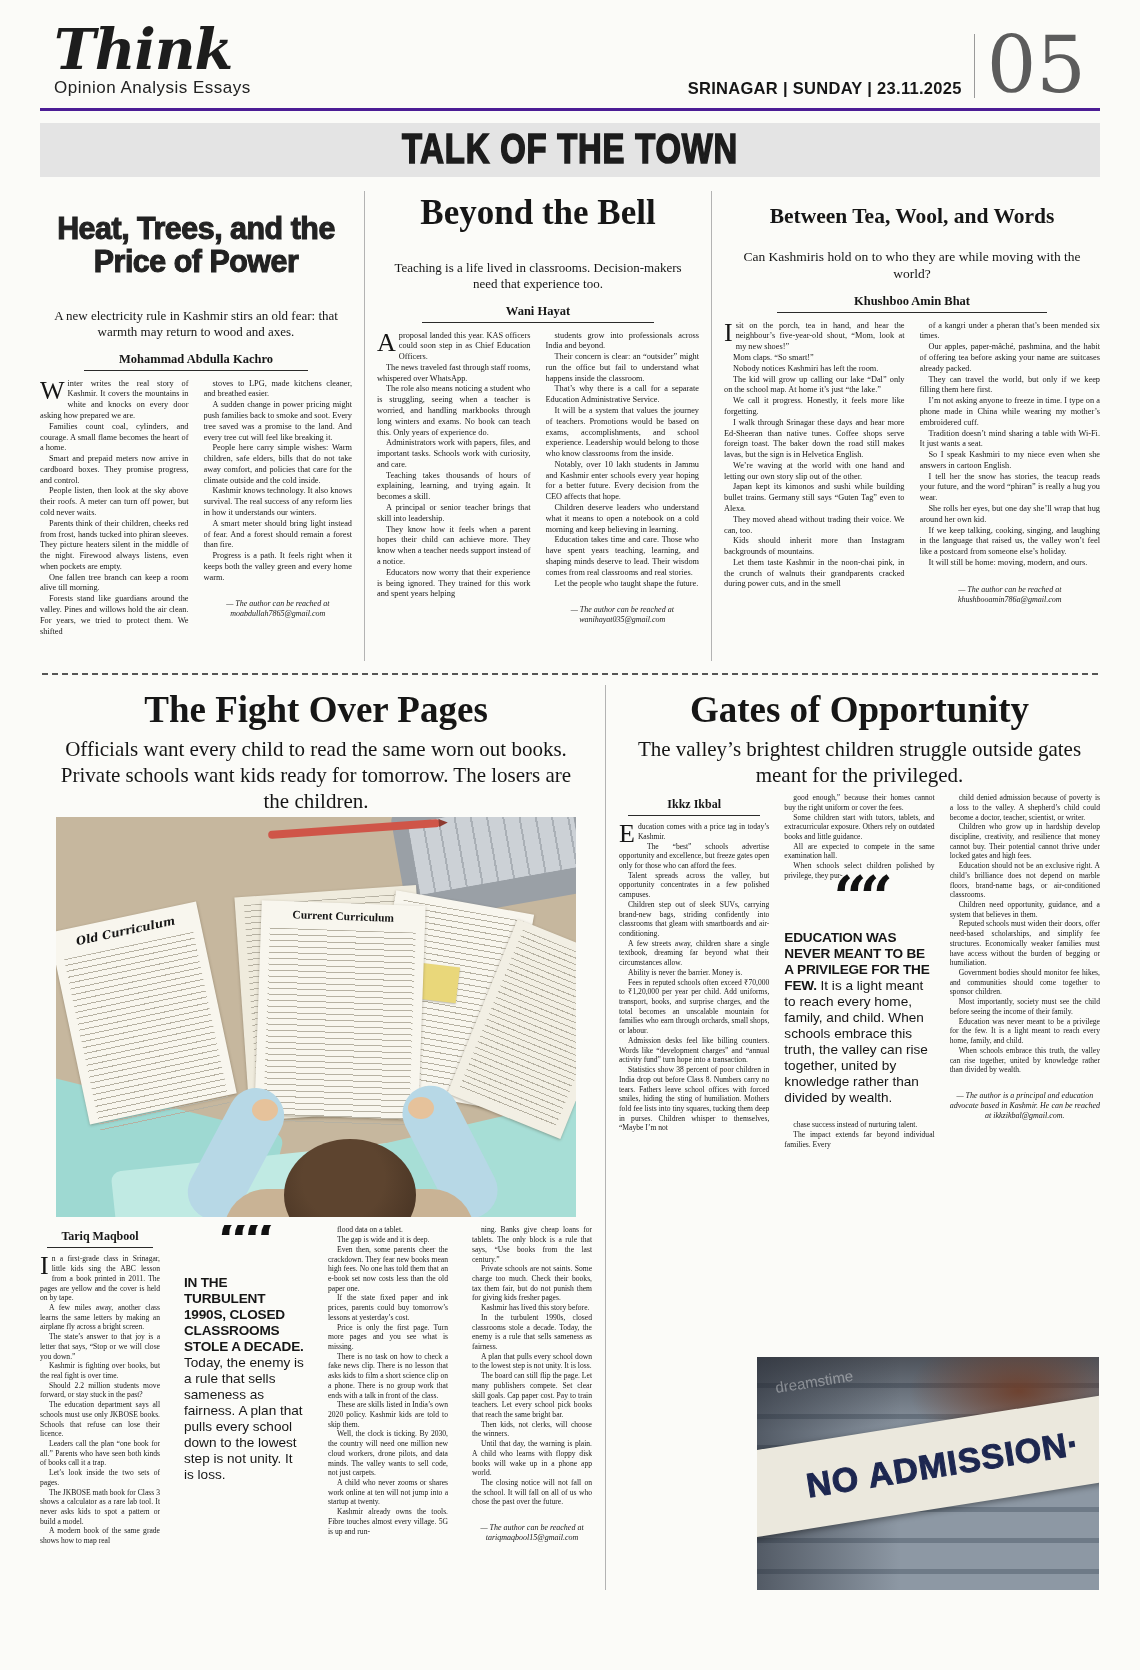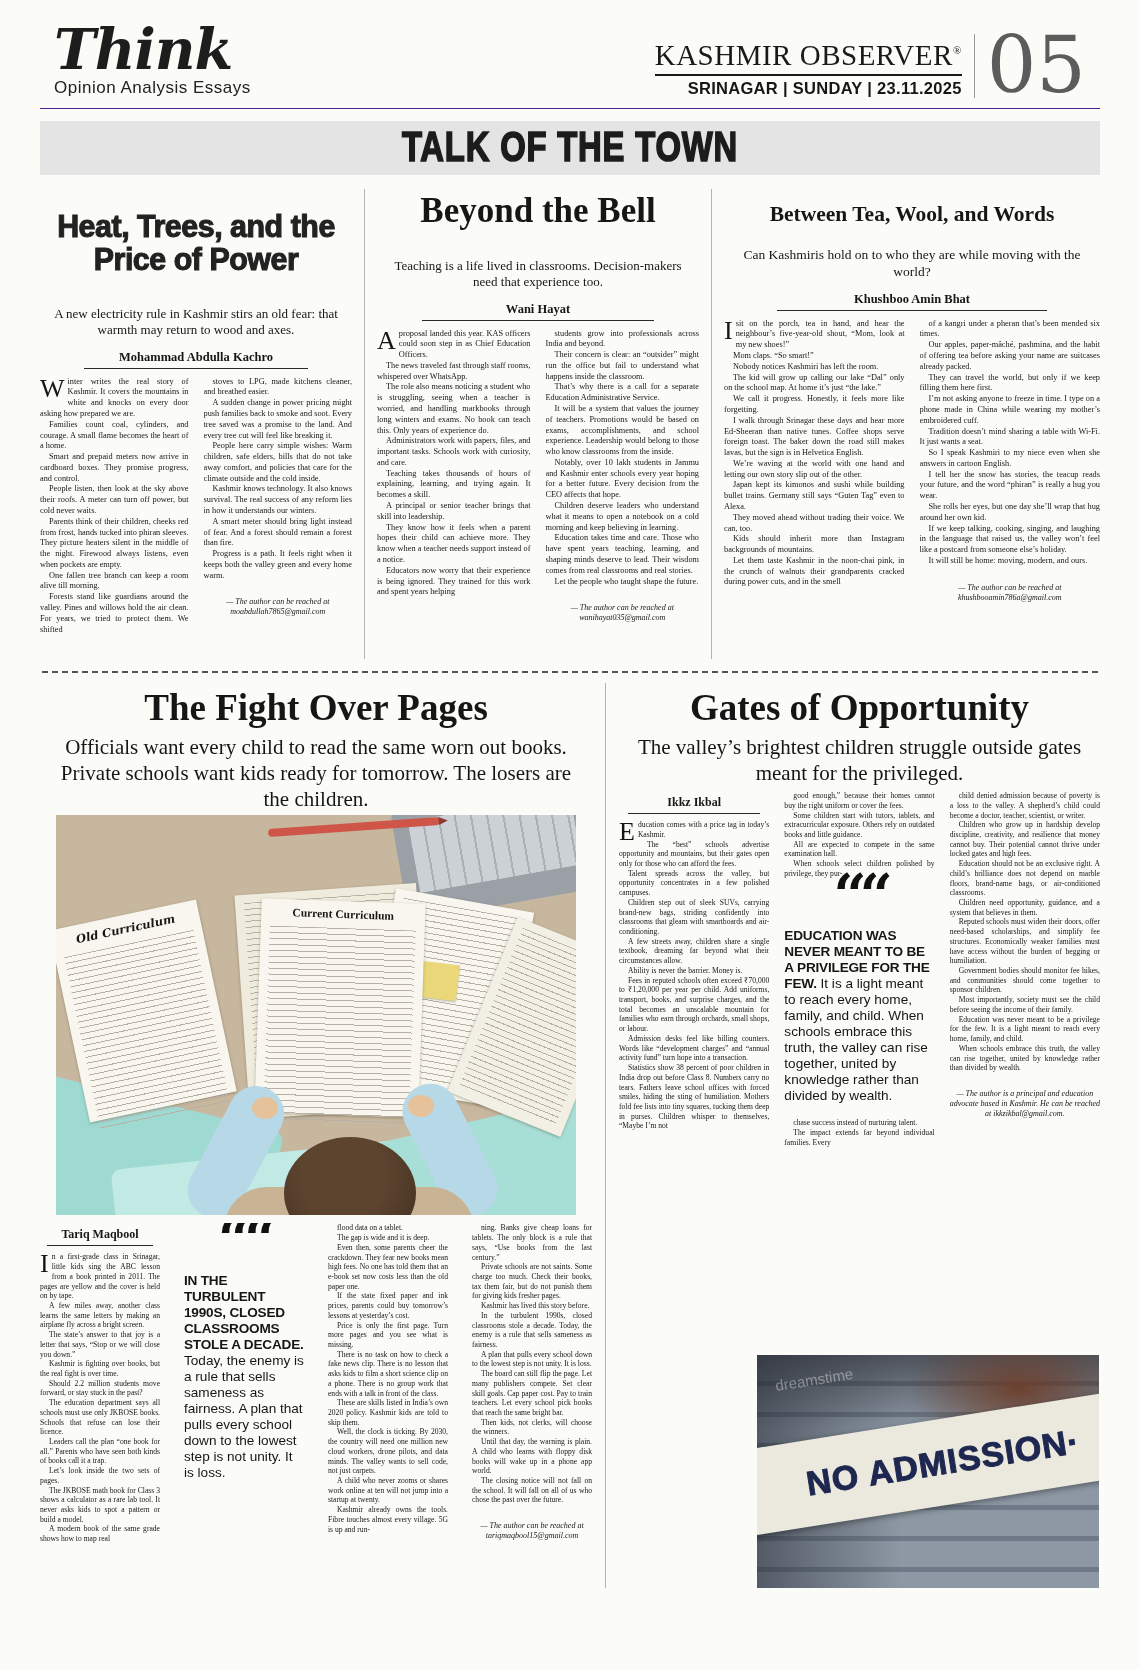--- a/index.html
+++ b/index.html
@@ -1,21 +1,21 @@
 <!DOCTYPE html>
 <html><head>
 <meta charset="utf-8">
 <style>
   html,body{margin:0;padding:0;}
   body{width:1140px;height:1670px;background:#fbfbf8;color:#161616;
        font-family:"Liberation Serif",serif;position:relative;overflow:hidden;}
   .page{padding:26px 40px 0 40px;}
   
   .masthead{display:flex;justify-content:space-between;align-items:flex-end;
-            padding:0 14px 10px 14px;border-bottom:1px solid #4c1d95;}
+            padding:0 14px 10px 14px;border-bottom:3px solid #4c1d95;}
   .brand{font-family:"DejaVu Serif",serif;font-style:italic;font-weight:600;
          font-size:56px;line-height:.85;letter-spacing:-1px;color:#1d1d1d;}
   .tagline{font-family:"Liberation Sans",sans-serif;font-size:17px;color:#222;
            letter-spacing:.5px;margin-top:4px;}
   .mast-right{display:flex;align-items:flex-end;}
   .mast-mid{text-align:right;padding-right:12px;}
   .paper-name{font-family:"Liberation Serif",serif;font-size:29px;letter-spacing:.5px;
               color:#1a1a1a;border-bottom:2px solid #1a1a1a;padding-bottom:2px;white-space:nowrap;}
   .paper-name .reg{font-size:11px;vertical-align:super;}
   .dateline{font-family:"Liberation Sans",sans-serif;font-weight:bold;font-size:16.5px;
@@ -128,21 +128,20 @@
 
 <div class="page">
 
   <header class="masthead">
     <div>
       <div class="brand">Think</div>
       <div class="tagline">Opinion  Analysis  Essays</div>
     </div>
     <div class="mast-right">
       <div class="mast-mid">
-        <div class="paper-name"><span>KASHMIR OBSERVER</span><span class="reg">®</span></div>
         <div class="dateline">SRINAGAR | SUNDAY | 23.11.2025</div>
       </div>
       <div class="page-num">05</div>
     </div>
   </header>
 
   <div class="banner">
     <span>TALK OF THE TOWN</span>
   </div>
 
@@ -344,21 +343,21 @@
 
     <div class="half-right">
       <h1 class="sec-title">Gates of Opportunity</h1>
       <div class="sec-sub">The valley’s brightest children struggle outside gates meant for the privileged.</div>
 
       <div class="cols cols-bottom cols-right">
         <div class="col">
           <div class="byline byline-sm">Ikkz Ikbal</div>
           <div>
               <p class="para first"><span class="dropcap">E</span>ducation comes with a price tag in today’s Kashmir.</p>
-              <p class="para">The “best” schools advertise opportunity and mountains, but their gates open only for those who can afford the fees.</p>
+              <p class="para">The “best” schools advertise opportunity and excellence, but freeze gates open only for those who can afford the fees.</p>
               <p class="para">Talent spreads across the valley, but opportunity concentrates in a few polished campuses.</p>
               <p class="para">Children step out of sleek SUVs, carrying brand-new bags, striding confidently into classrooms that gleam with smartboards and air-conditioning.</p>
               <p class="para">A few streets away, children share a single textbook, dreaming far beyond what their circumstances allow.</p>
               <p class="para">Ability is never the barrier. Money is.</p>
               <p class="para">Fees in reputed schools often exceed ₹70,000 to ₹1,20,000 per year per child. Add uniforms, transport, books, and surprise charges, and the total becomes an unscalable mountain for families who earn through orchards, small shops, or labour.</p>
               <p class="para">Admission desks feel like billing counters. Words like “development charges” and “annual activity fund” turn hope into a transaction.</p>
               <p class="para">Statistics show 38 percent of poor children in India drop out before Class 8. Numbers carry no tears. Fathers leave school offices with forced smiles, hiding the sting of humiliation. Mothers fold fee lists into tiny squares, tucking them deep in purses. Children whisper to themselves, “Maybe I’m not</p>
             </div>
         </div>
         <div class="col">

